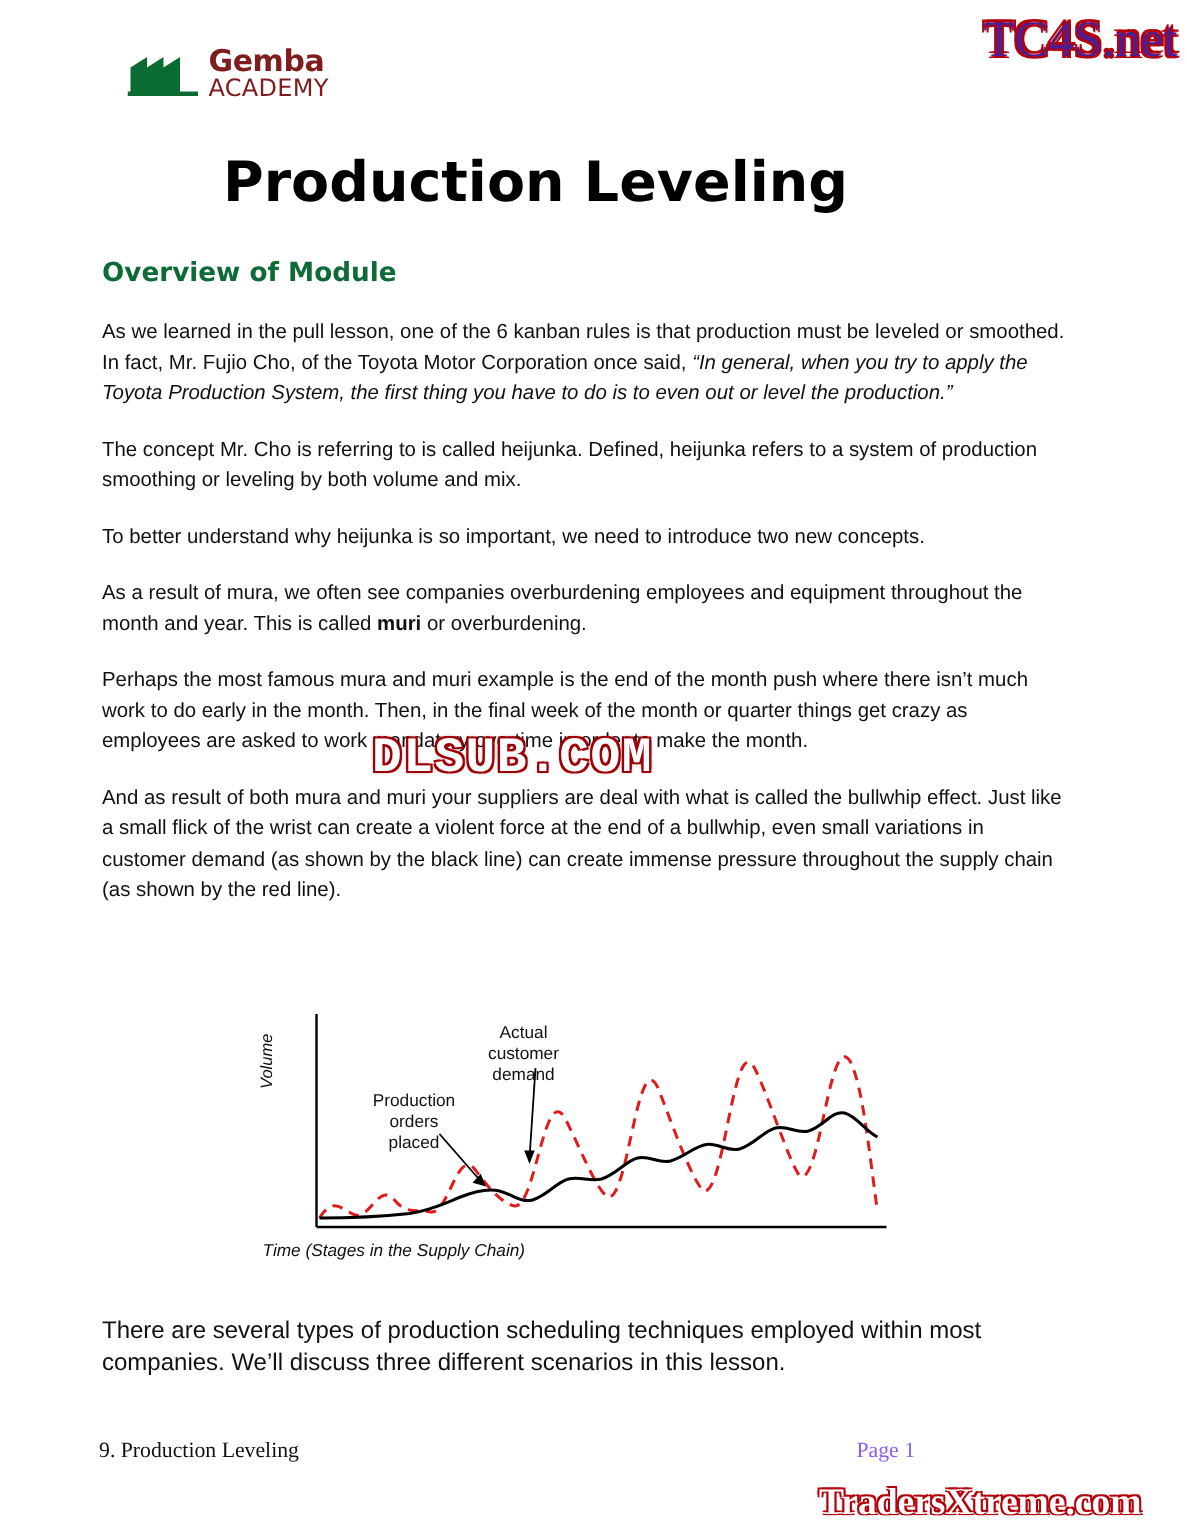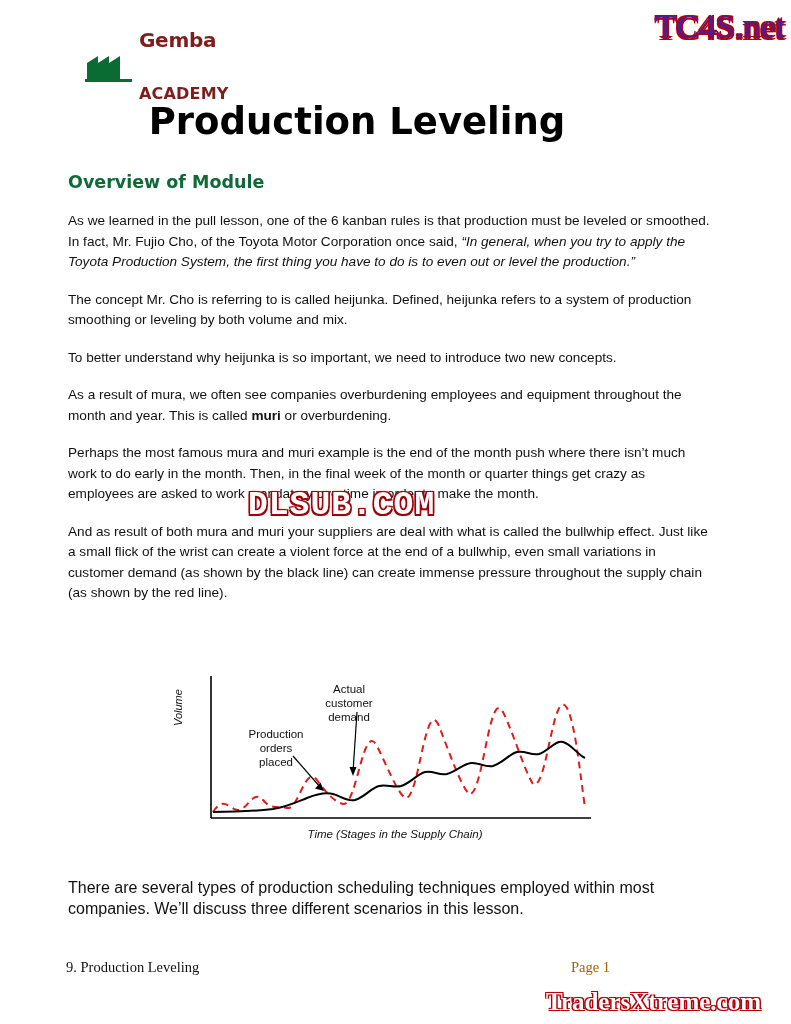--- a/index.html
+++ b/index.html
@@ -83,24 +83,23 @@
     font-family: "DejaVu Sans", sans-serif;
   }
   .logo-text .l1 {
     font-size: 20px;
     font-weight: bold;
     letter-spacing: -0.3px;
     display: block;
   }
   .logo-text .l2 {
     font-size: 16px;
-    font-weight: bold;
+    font-weight: normal;
     letter-spacing: 0.2px;
     display: block;
-    margin-top: 35px;
   }
 
   
   .doc-title {
     position: absolute;
     top: 100px;
     left: 0;
     width: 642px;
     text-align: center;
     font-family: "DejaVu Sans", sans-serif;
@@ -143,21 +142,20 @@
     top: 668px;
     width: 440px;
     height: 180px;
   }
   .chart-svg { display: block; }
   .chart-caption {
     position: absolute;
     left: 175px;
     top: 828px;
     width: 440px;
-    text-align: center;
     font-family: "Liberation Sans", sans-serif;
     font-style: italic;
     font-size: 11.5px;
     color: #111;
   }
   .y-label {
     position: absolute;
     left: 172px;
     top: 726px;
     font-family: "Liberation Sans", sans-serif;
@@ -203,21 +201,21 @@
   .footer-right {
     position: absolute;
     left: 0;
     width: 791px;
     bottom: 48px;
     text-align: center;
     padding-left: 390px;
     box-sizing: border-box;
     font-family: "Liberation Serif", serif;
     font-size: 14.5px;
-    color: #a16207;
+    color: #8b5cf6;
   }
 </style>
 </head>
 <body>
 
 <div class="page">
 
   <div class="wm-top">TC4S.net</div>
 
   <div class="logo">

